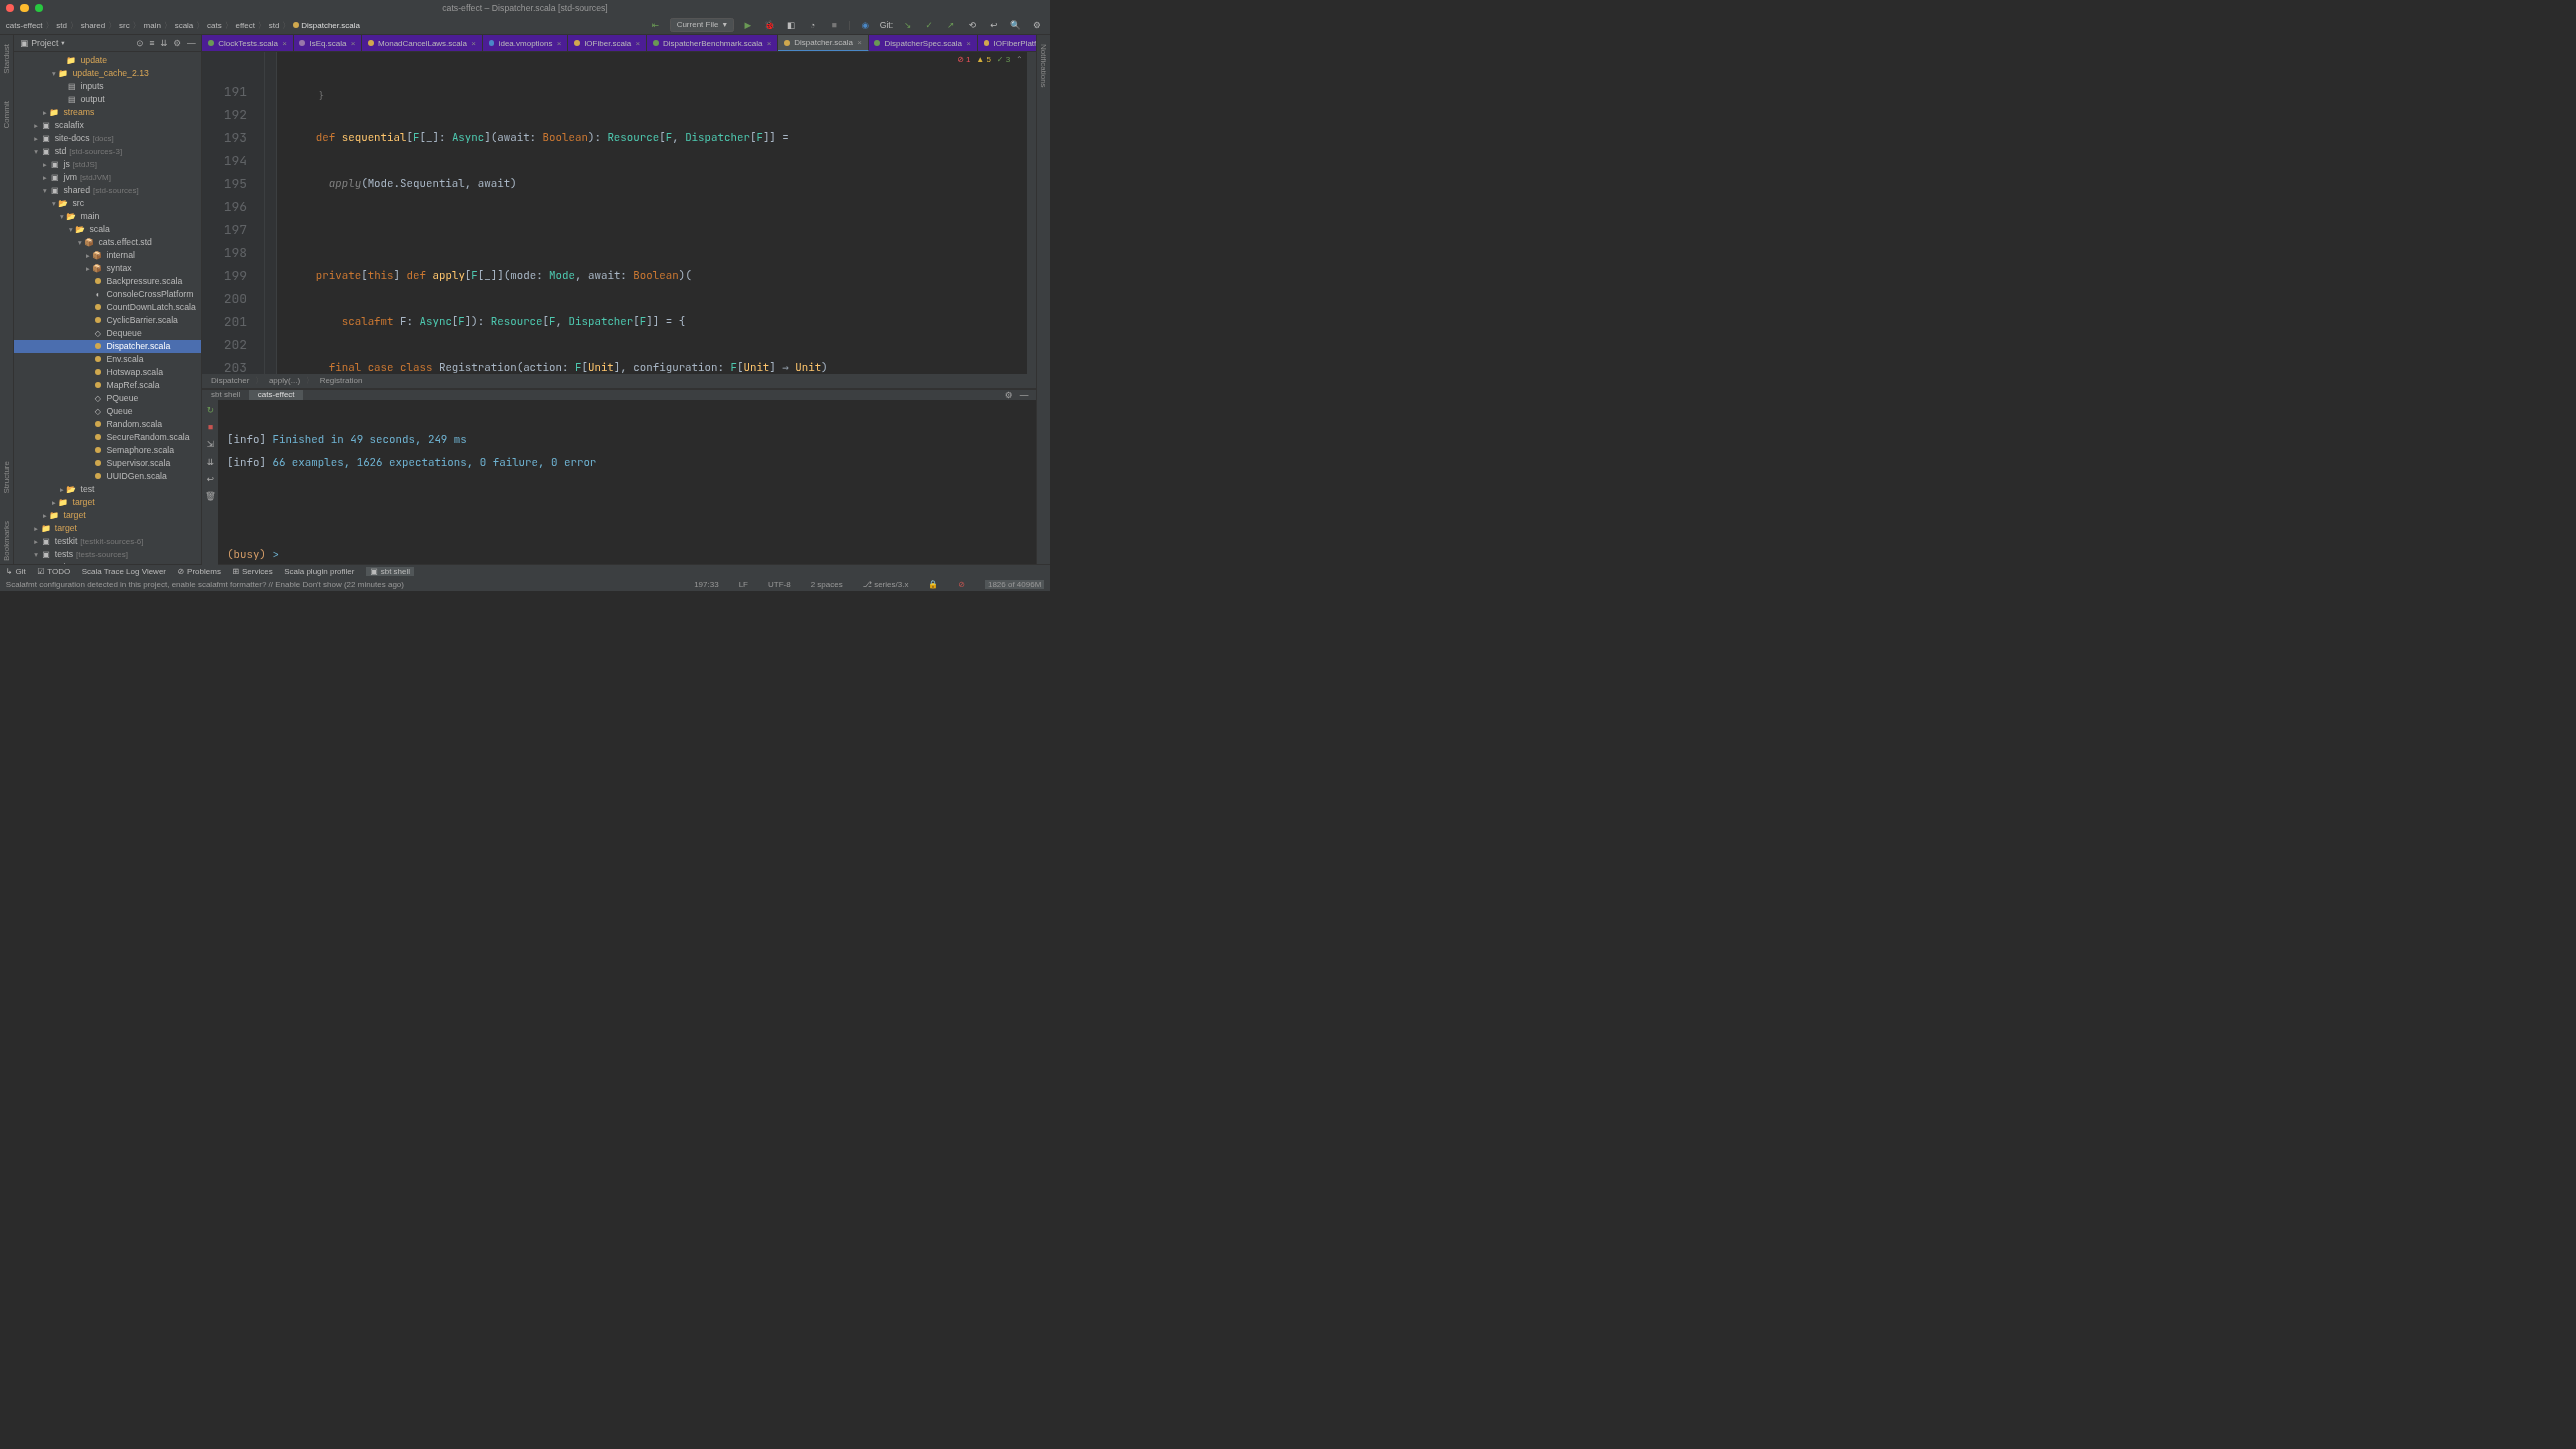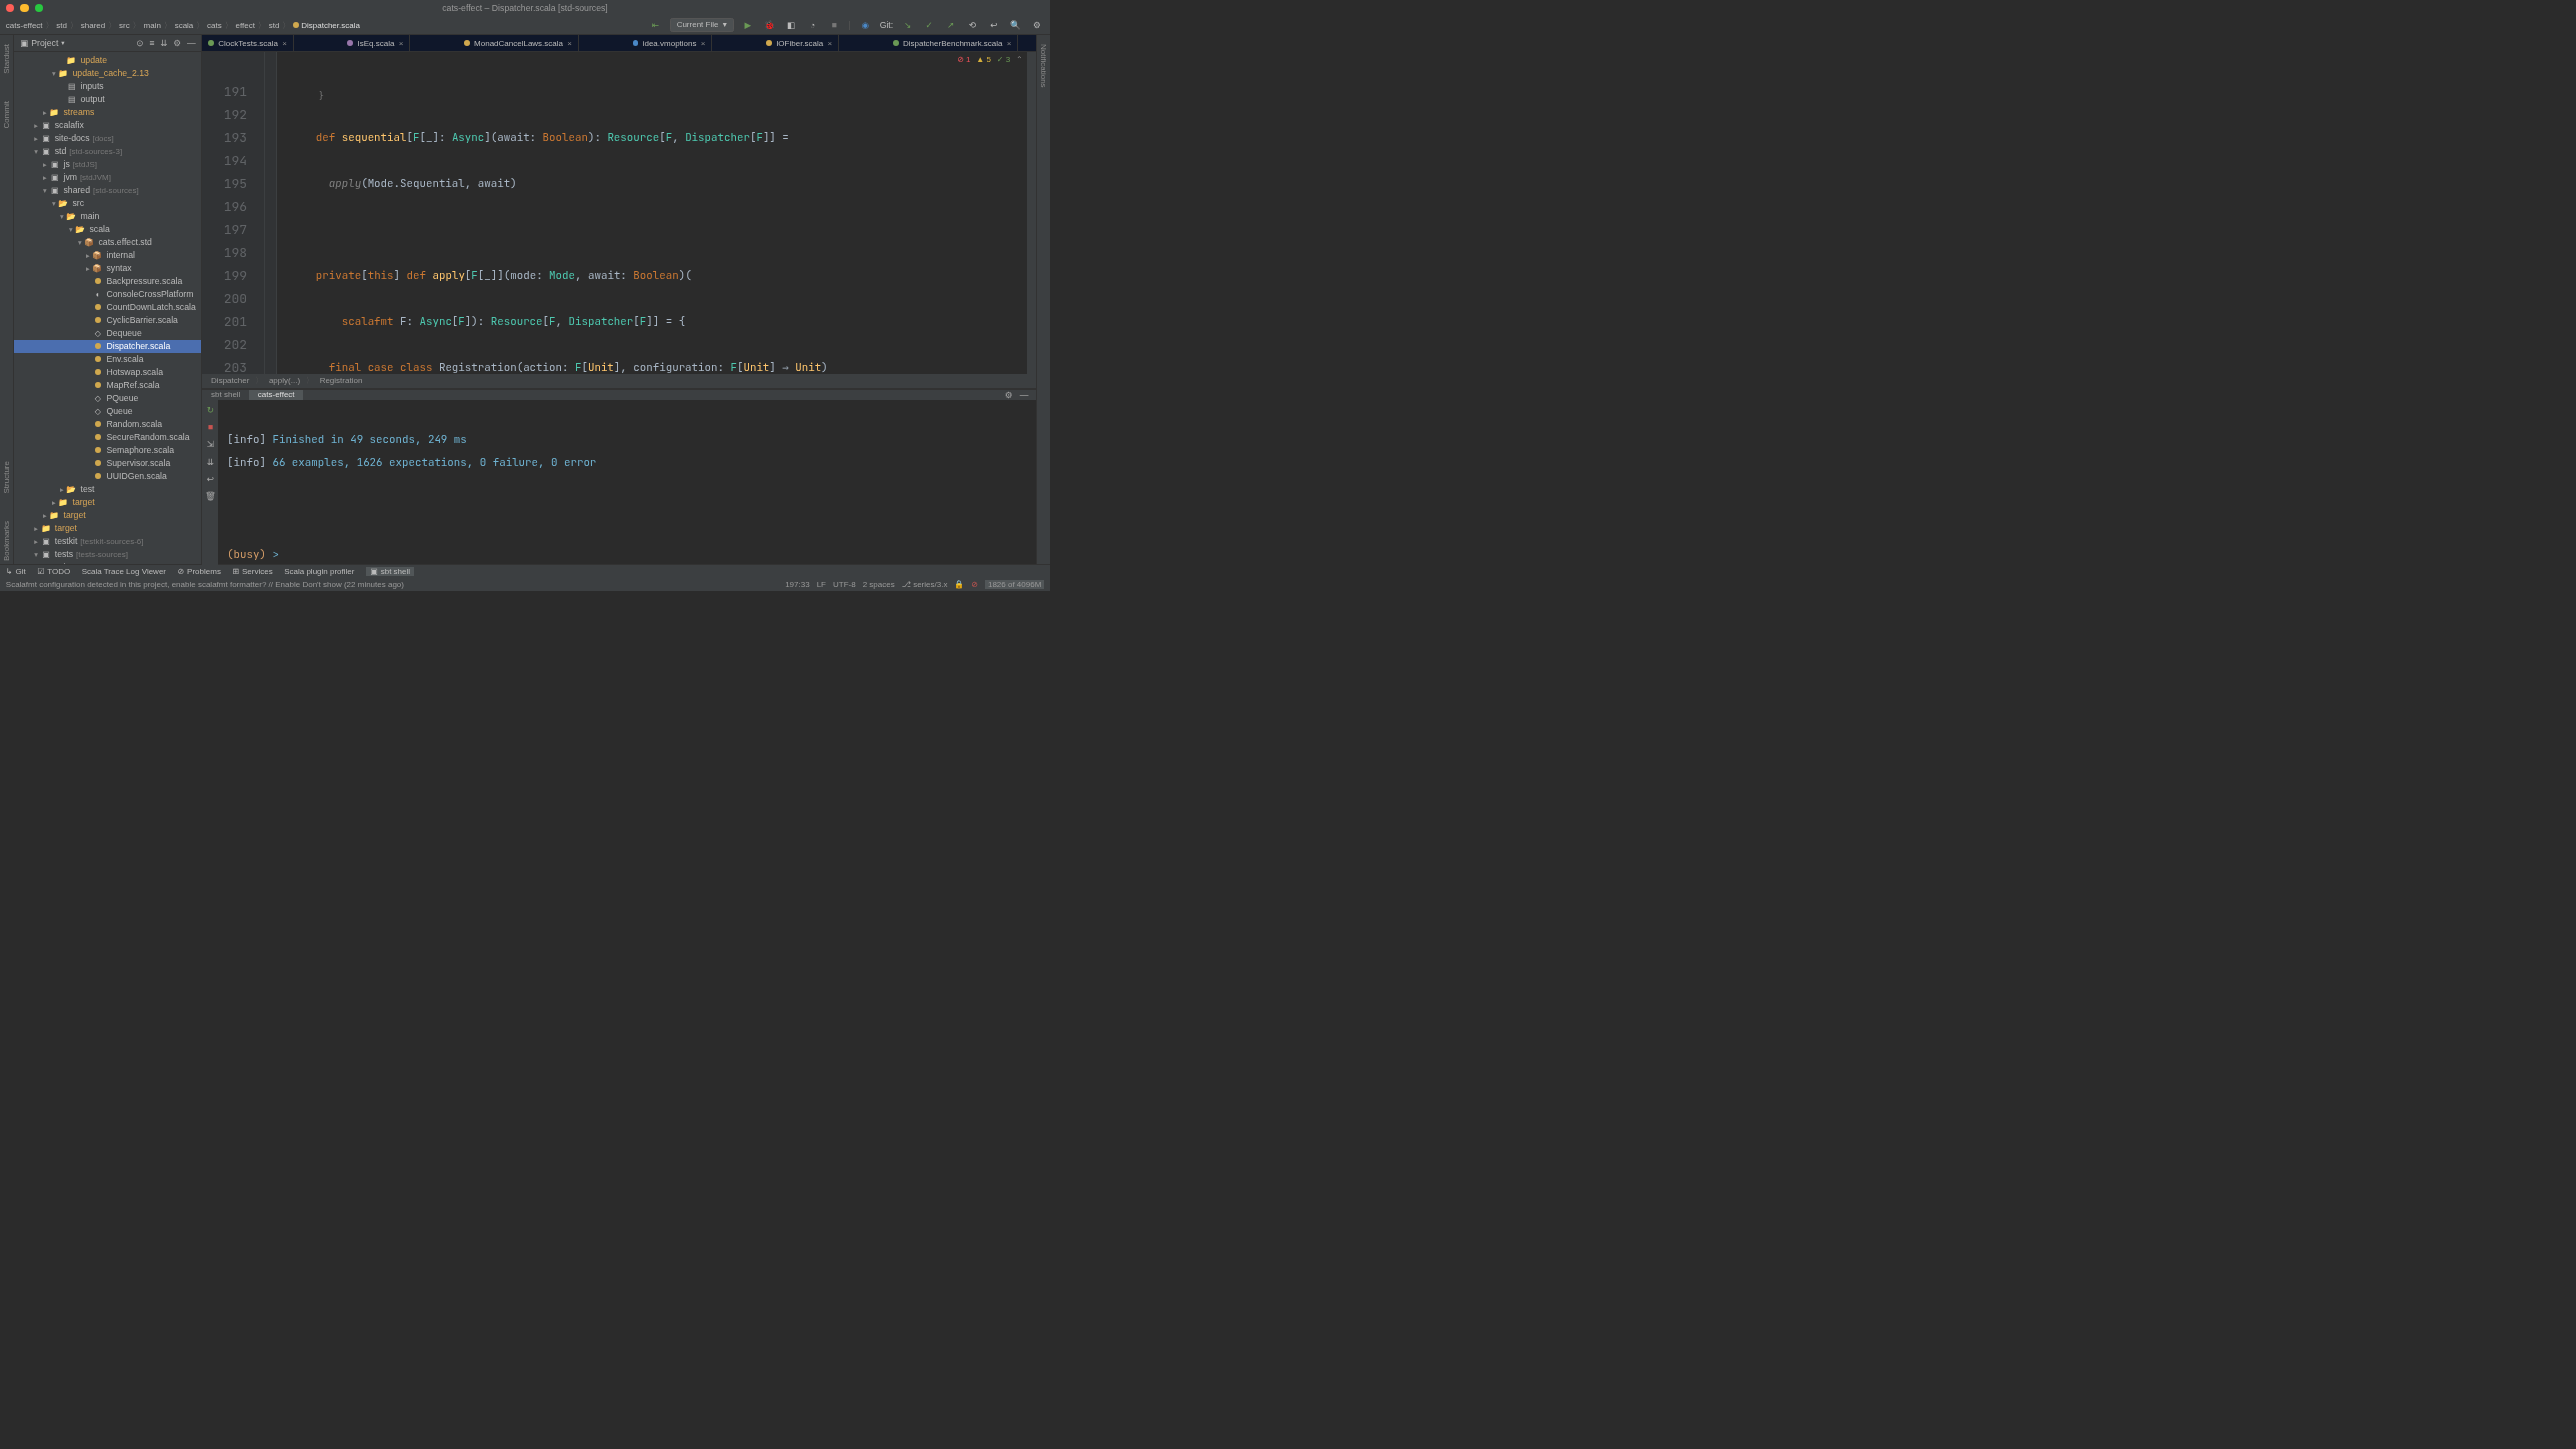--- a/index.html
+++ b/index.html
@@ -85,24 +85,23 @@
 .tree { overflow-y: auto; flex: 1; font-size: 8.7px; padding-top: 1.4px; }
 .tree-node { display: flex; align-items: center; height: 13px; padding-right: 2.9px; cursor: pointer; white-space: nowrap; }
 .tree-node.selected { background: #4b6eaf; color: #fff; }
 .tree-arrow { width: 8.7px; text-align: center; color: #888; font-size: 7.2px; }
 .tree-icon { width: 11.5px; text-align: center; margin-right: 2.9px; font-size: 8px; }
 .tree-label-extra { color: #787878; font-size: 8px; margin-left: 2.9px; }
 .folder-highlight .tree-text { color: #d8a657; }
 .editor-area { flex: 1; display: flex; flex-direction: column; min-width: 0; }
 .tabs-bar {
   height: 17.3px;
-  background: #0f172a;
+  background: #4c1d95;
   display: flex;
   border-bottom: 0.7px solid #323232;
-  gap: 48px;
 }
 .tab {
   height: 100%;
   display: flex;
   align-items: center;
   padding: 0 5.8px;
   gap: 4.3px;
   border-right: 0.7px solid #323232;
   font-size: 8px;
   color: #bbb;
@@ -166,21 +165,21 @@
 .console-gutter-icons div { width:11.5px; height:11.5px; color:#aaa; cursor:pointer; display:flex; align-items:center; justify-content:center; font-size:8.7px;}
 .console-text { flex:1; padding:5.8px 8.7px; font-family:"JetBrains Mono",Consolas,monospace; font-size:10.8px; line-height:23px; white-space:pre; }
 .c-info { color:#a9b7c6; }
 .c-infoc { color:#6fb3d2; }
 .c-busy { color:#d19a66; }
 
 .bottom-toolbar { height: 14.4px; background:#3c3f41; border-top:0.7px solid #323232; display:flex; align-items:center; padding:0 5.8px; font-size:8px; gap:11.5px; }
 .bt-item { display:flex; align-items:center; gap:2.9px; cursor:pointer; color:#bbb; }
 .bt-item.active { background:#515658; padding:0 4.3px; }
 .statusbar { height:13px; background:#3c3f41; display:flex; align-items:center; padding:0 5.8px; font-size:8px; color:#999; }
-.statusbar-right { margin-left:auto; display:flex; gap:7px; align-items:center; }
+.statusbar-right { margin-left:auto; display:flex; gap:20px; align-items:center; }
 .file-dot { width:5.8px; height:5.8px; border-radius:50%; display:inline-block; }
 .dot-orange { background:#d0a84e; } .dot-green { background:#6a9955; } .dot-blue { background:#4a88c7; } .dot-purple{background:#9876aa;}
 .vcs-check { color:#6a9955; }
 </style>
 </head>
 <body>
 
 <div class="titlebar">
   <div class="traffic-lights">
     <div class="tl red"></div>

